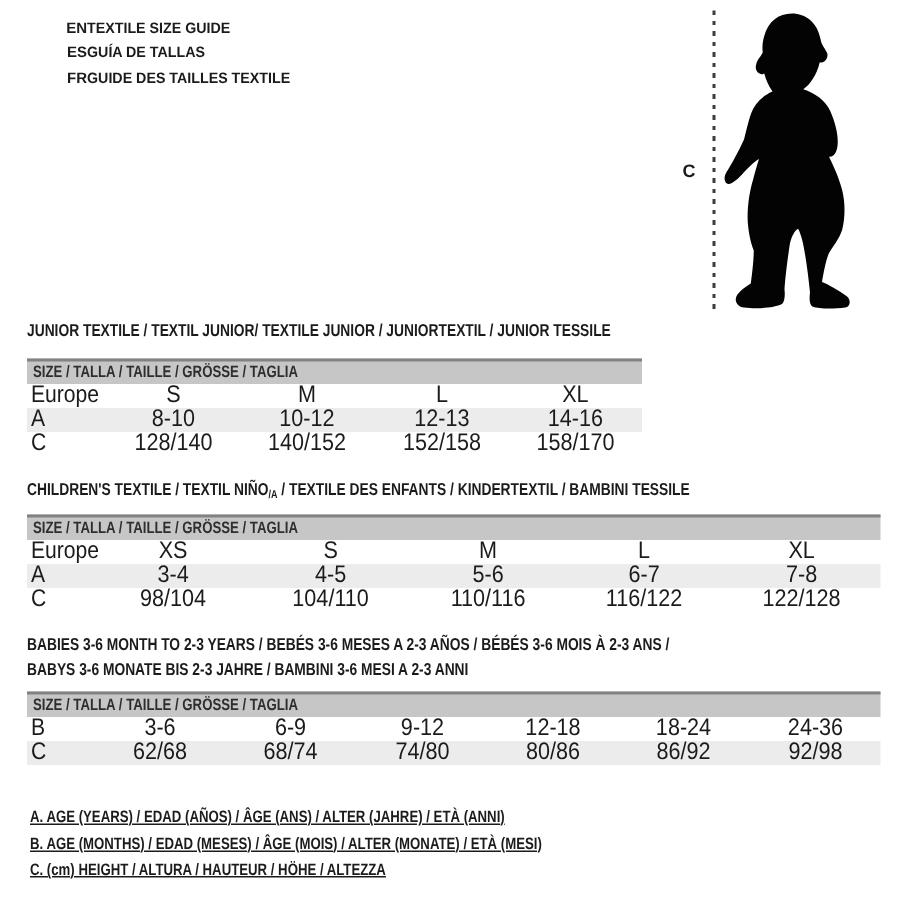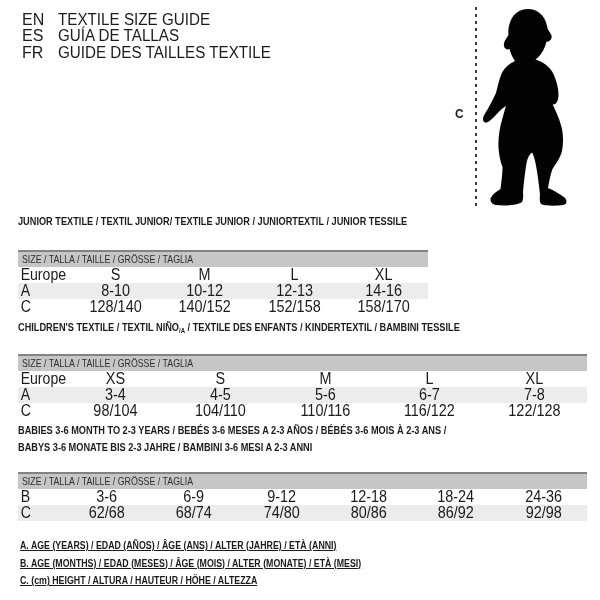--- a/index.html
+++ b/index.html
@@ -10,37 +10,37 @@
     --silhouette:#030303;
     --measure-line:#3d3d3d;
   }
   html,body{margin:0;padding:0;background:#fff;}
   .page{
     position:relative;width:600px;height:600px;background:#ffffff;overflow:hidden;
     font-family:"Liberation Sans", sans-serif;color:var(--ink);
   }
   
   .lang-list{position:absolute;left:22px;top:12px;}
-  .lang-row{display:flex;height:16.4px;line-height:16.4px;font-weight:normal;font-size:16px;}
+  .lang-row{display:flex;height:16.4px;line-height:16.4px;font-weight:bold;font-size:10px;text-align:right;}
   .lang-code{width:36px;}
   .lang-title{transform:scaleX(0.95);transform-origin:0 50%;white-space:nowrap;}
   
   .measure-line{position:absolute;left:475px;top:7px;width:2px;height:200px;
     background:repeating-linear-gradient(to bottom,var(--measure-line) 0 3px,transparent 3px 7px);}
   .measure-label{position:absolute;left:455px;top:107px;font-size:12px;font-weight:bold;}
   .baby-svg{position:absolute;left:482px;top:7px;width:92px;height:200px;}
   
   .sec-title{position:absolute;left:18px;font-weight:bold;font-size:11.5px;white-space:nowrap;
     transform:scaleX(0.8);transform-origin:0 50%;}
   .sub{font-size:7.5px;vertical-align:-2px;}
   
   .tbl{position:absolute;left:18px;}
   .w410{width:410px;} .w569{width:569px;}
   .bar{height:15px;line-height:15px;border-top:2px solid var(--bar-border);
-    background:var(--header-bar);padding-left:4px;font-weight:normal;font-size:11px;color:#2e2e2e;margin-top:11px;}
+    background:var(--header-bar);padding-left:4px;font-weight:bold;font-size:11px;color:#2e2e2e;}
   .bar span{display:inline-block;transform:scaleX(0.8);transform-origin:0 50%;white-space:nowrap;}
   .tr{display:flex;height:16px;line-height:16px;font-size:16px;}
   .tr.shaded{background:var(--row-stripe);}
   .lbl{padding-left:3px;transform:scaleX(0.88);transform-origin:0 50%;white-space:nowrap;}
   .tbl1 .lbl{width:50px;} .tbl23 .lbl{width:42px;}
   .val{flex:1;text-align:center;transform:scaleX(0.9);white-space:nowrap;}
   
   .notes{position:absolute;left:20px;top:537px;font-weight:bold;font-size:11px;text-decoration:underline;}
   .note-line{height:17.5px;line-height:17.5px;transform:scaleX(0.8);transform-origin:0 50%;white-space:nowrap;}
 </style>

